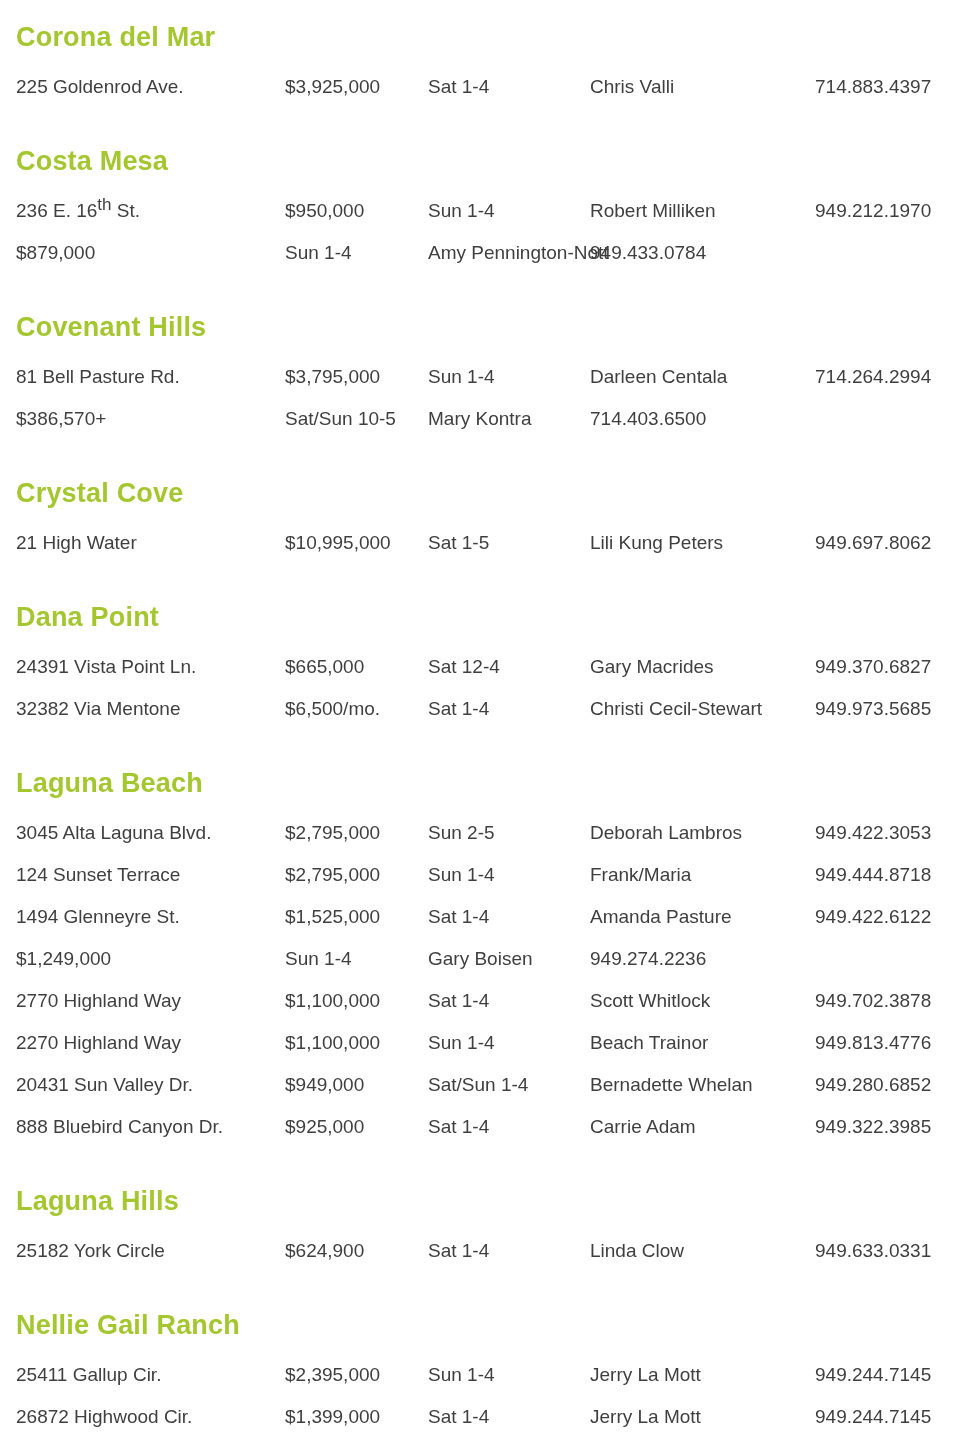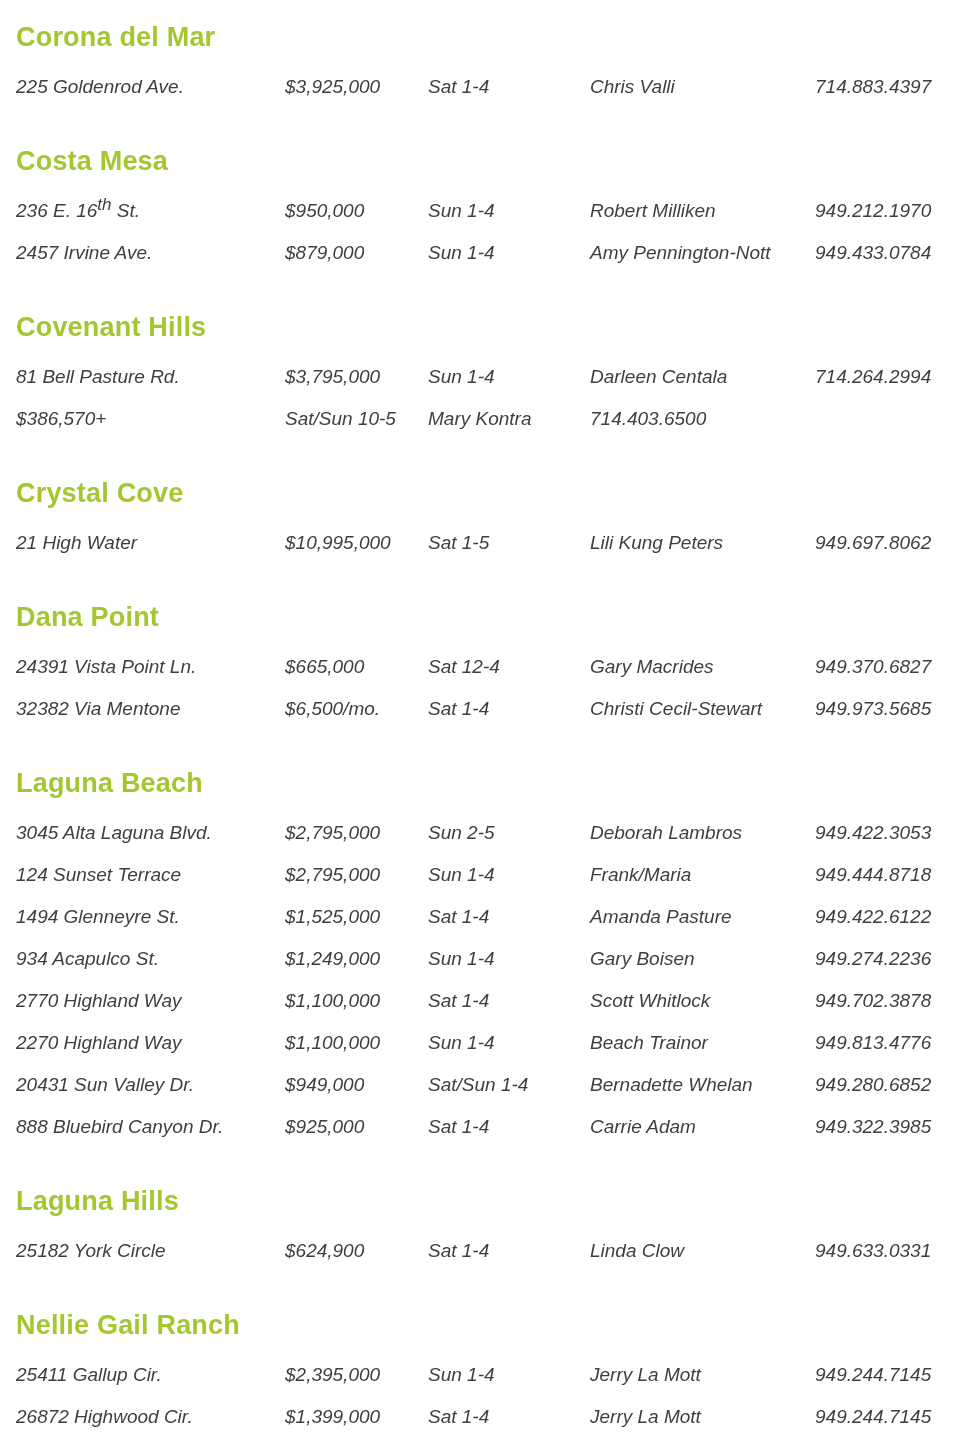--- a/index.html
+++ b/index.html
@@ -32,21 +32,20 @@
     margin-bottom: 14px;
   }
   .listing-row {
     display: grid;
     grid-template-columns: 269px 143px 162px 225px 1fr;
     align-items: center;
     height: 42px;
     font-size: 19px;
     line-height: 22px;
     white-space: nowrap;
-    font-style: italic;
   }
   .cell { overflow: visible; }
   sup.addr-sup {
     font-size: 17px;
     line-height: 0;
     vertical-align: super;
   }
 </style>
 </head>
 <body>
@@ -70,21 +69,20 @@
     <div>
   <div class="listing-row">
     <span class="cell"><span>236 E. 16</span><sup class="addr-sup">th</sup><span> St.</span></span>
     <span class="cell">$950,000</span>
     <span class="cell">Sun 1-4</span>
     <span class="cell">Robert Milliken</span>
     <span class="cell">949.212.1970</span>
   </div>
 
   <div class="listing-row">
-    <span class="cell"><span>2457 Irvine Ave.</span><sup class="addr-sup"></sup><span></span></span>
     <span class="cell">$879,000</span>
     <span class="cell">Sun 1-4</span>
     <span class="cell">Amy Pennington-Nott</span>
     <span class="cell">949.433.0784</span>
   </div>
 </div>
   </section>
 
   <section class="section">
     <h2 class="section-heading">Covenant Hills</h2>
@@ -161,21 +159,20 @@
 
   <div class="listing-row">
     <span class="cell"><span>1494 Glenneyre St.</span><sup class="addr-sup"></sup><span></span></span>
     <span class="cell">$1,525,000</span>
     <span class="cell">Sat 1-4</span>
     <span class="cell">Amanda Pasture</span>
     <span class="cell">949.422.6122</span>
   </div>
 
   <div class="listing-row">
-    <span class="cell"><span>934 Acapulco St.</span><sup class="addr-sup"></sup><span></span></span>
     <span class="cell">$1,249,000</span>
     <span class="cell">Sun 1-4</span>
     <span class="cell">Gary Boisen</span>
     <span class="cell">949.274.2236</span>
   </div>
 
   <div class="listing-row">
     <span class="cell"><span>2770 Highland Way</span><sup class="addr-sup"></sup><span></span></span>
     <span class="cell">$1,100,000</span>
     <span class="cell">Sat 1-4</span>

